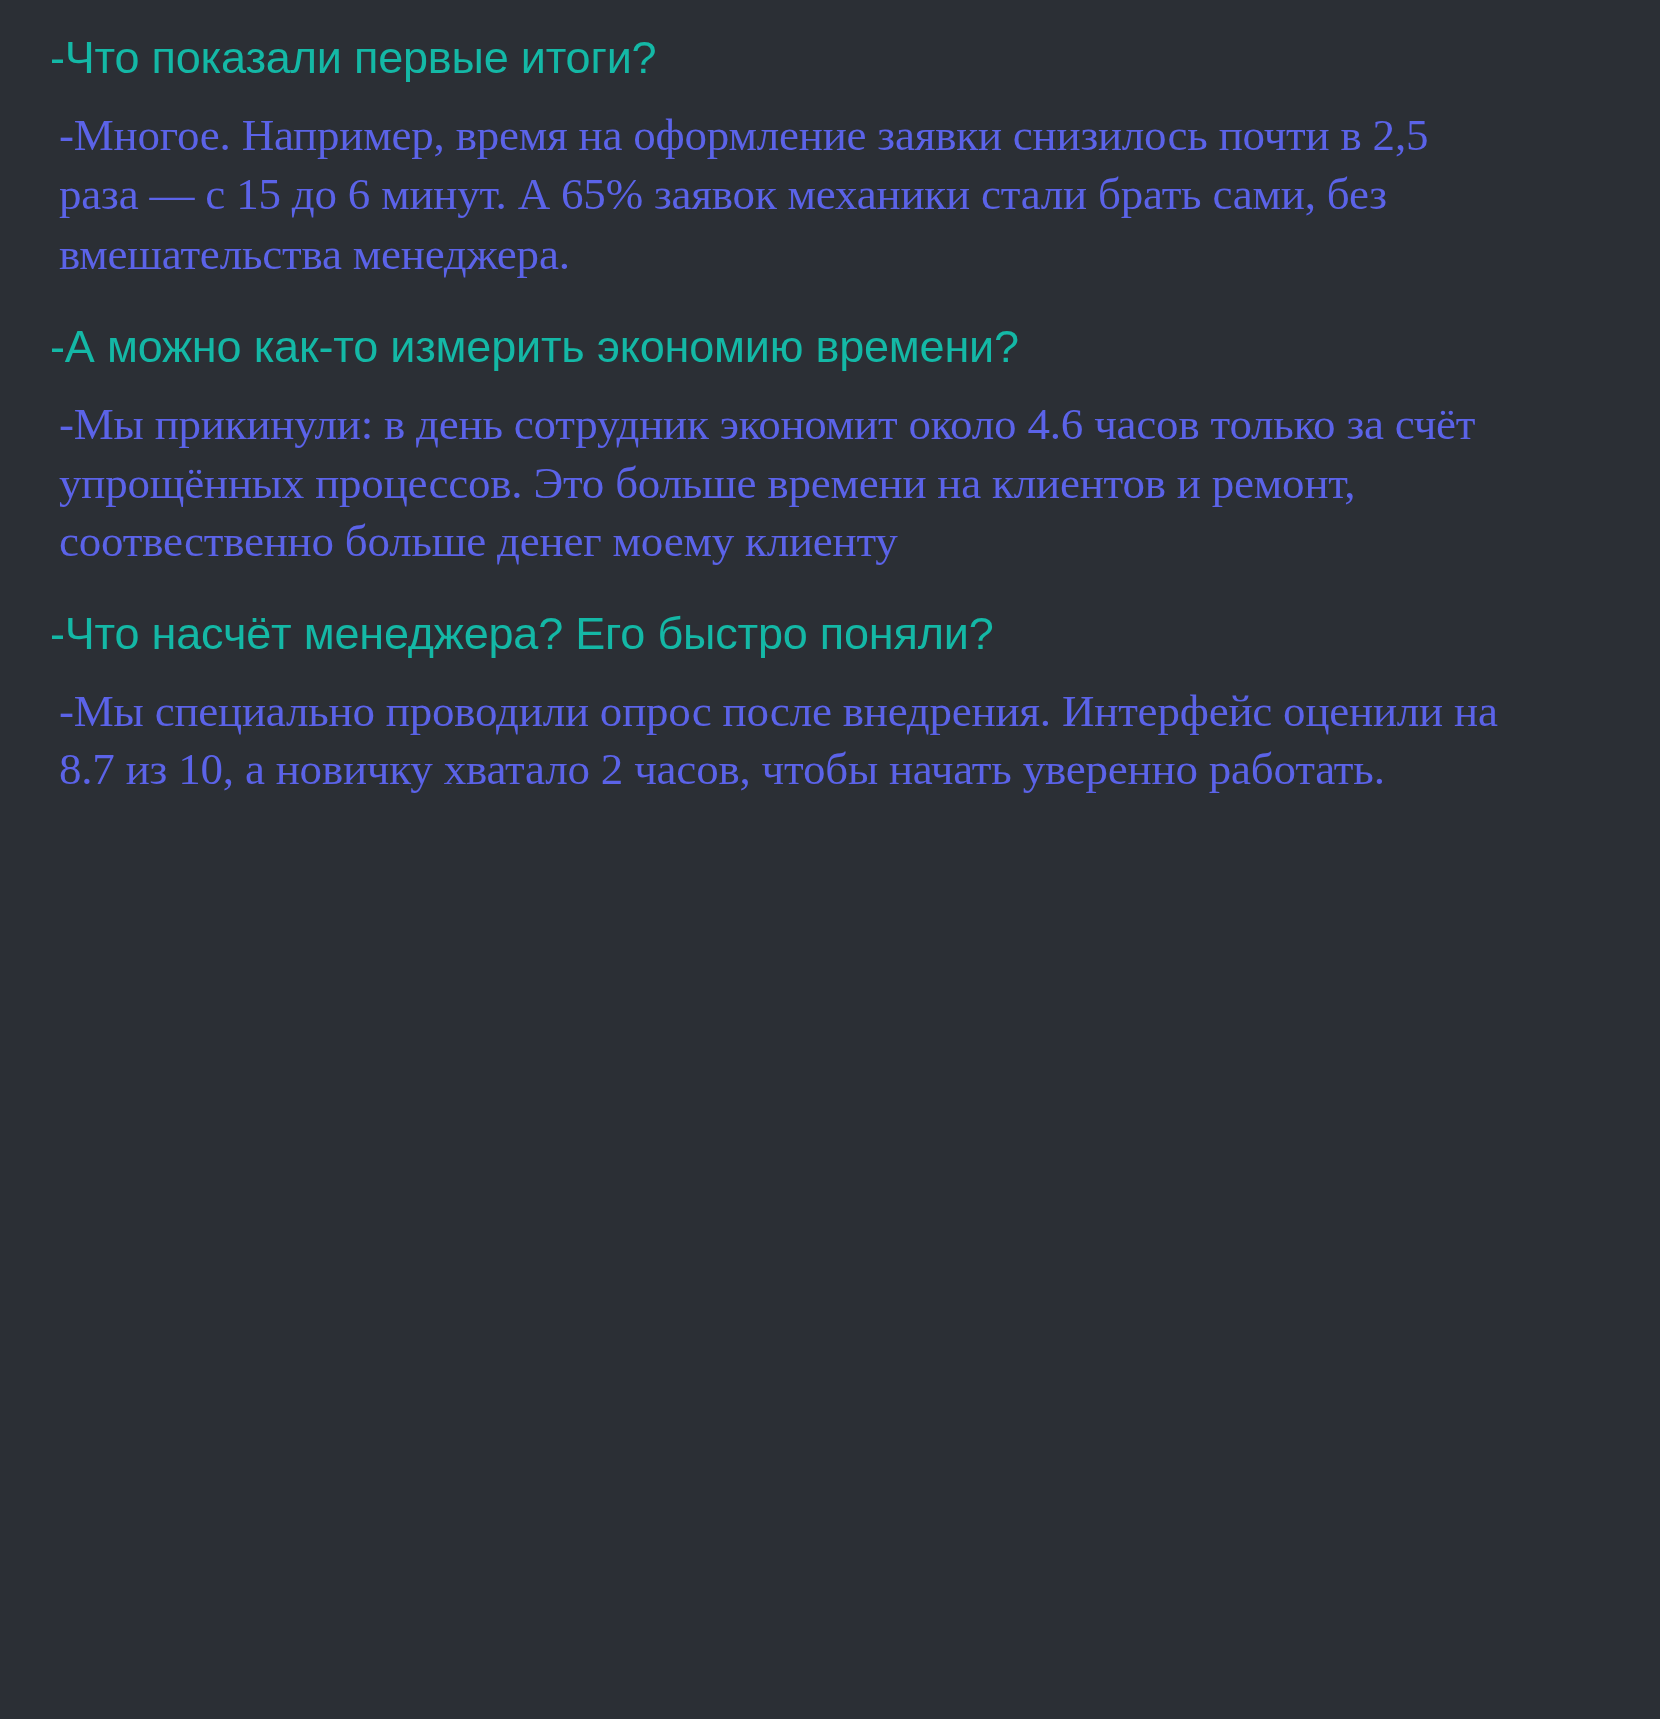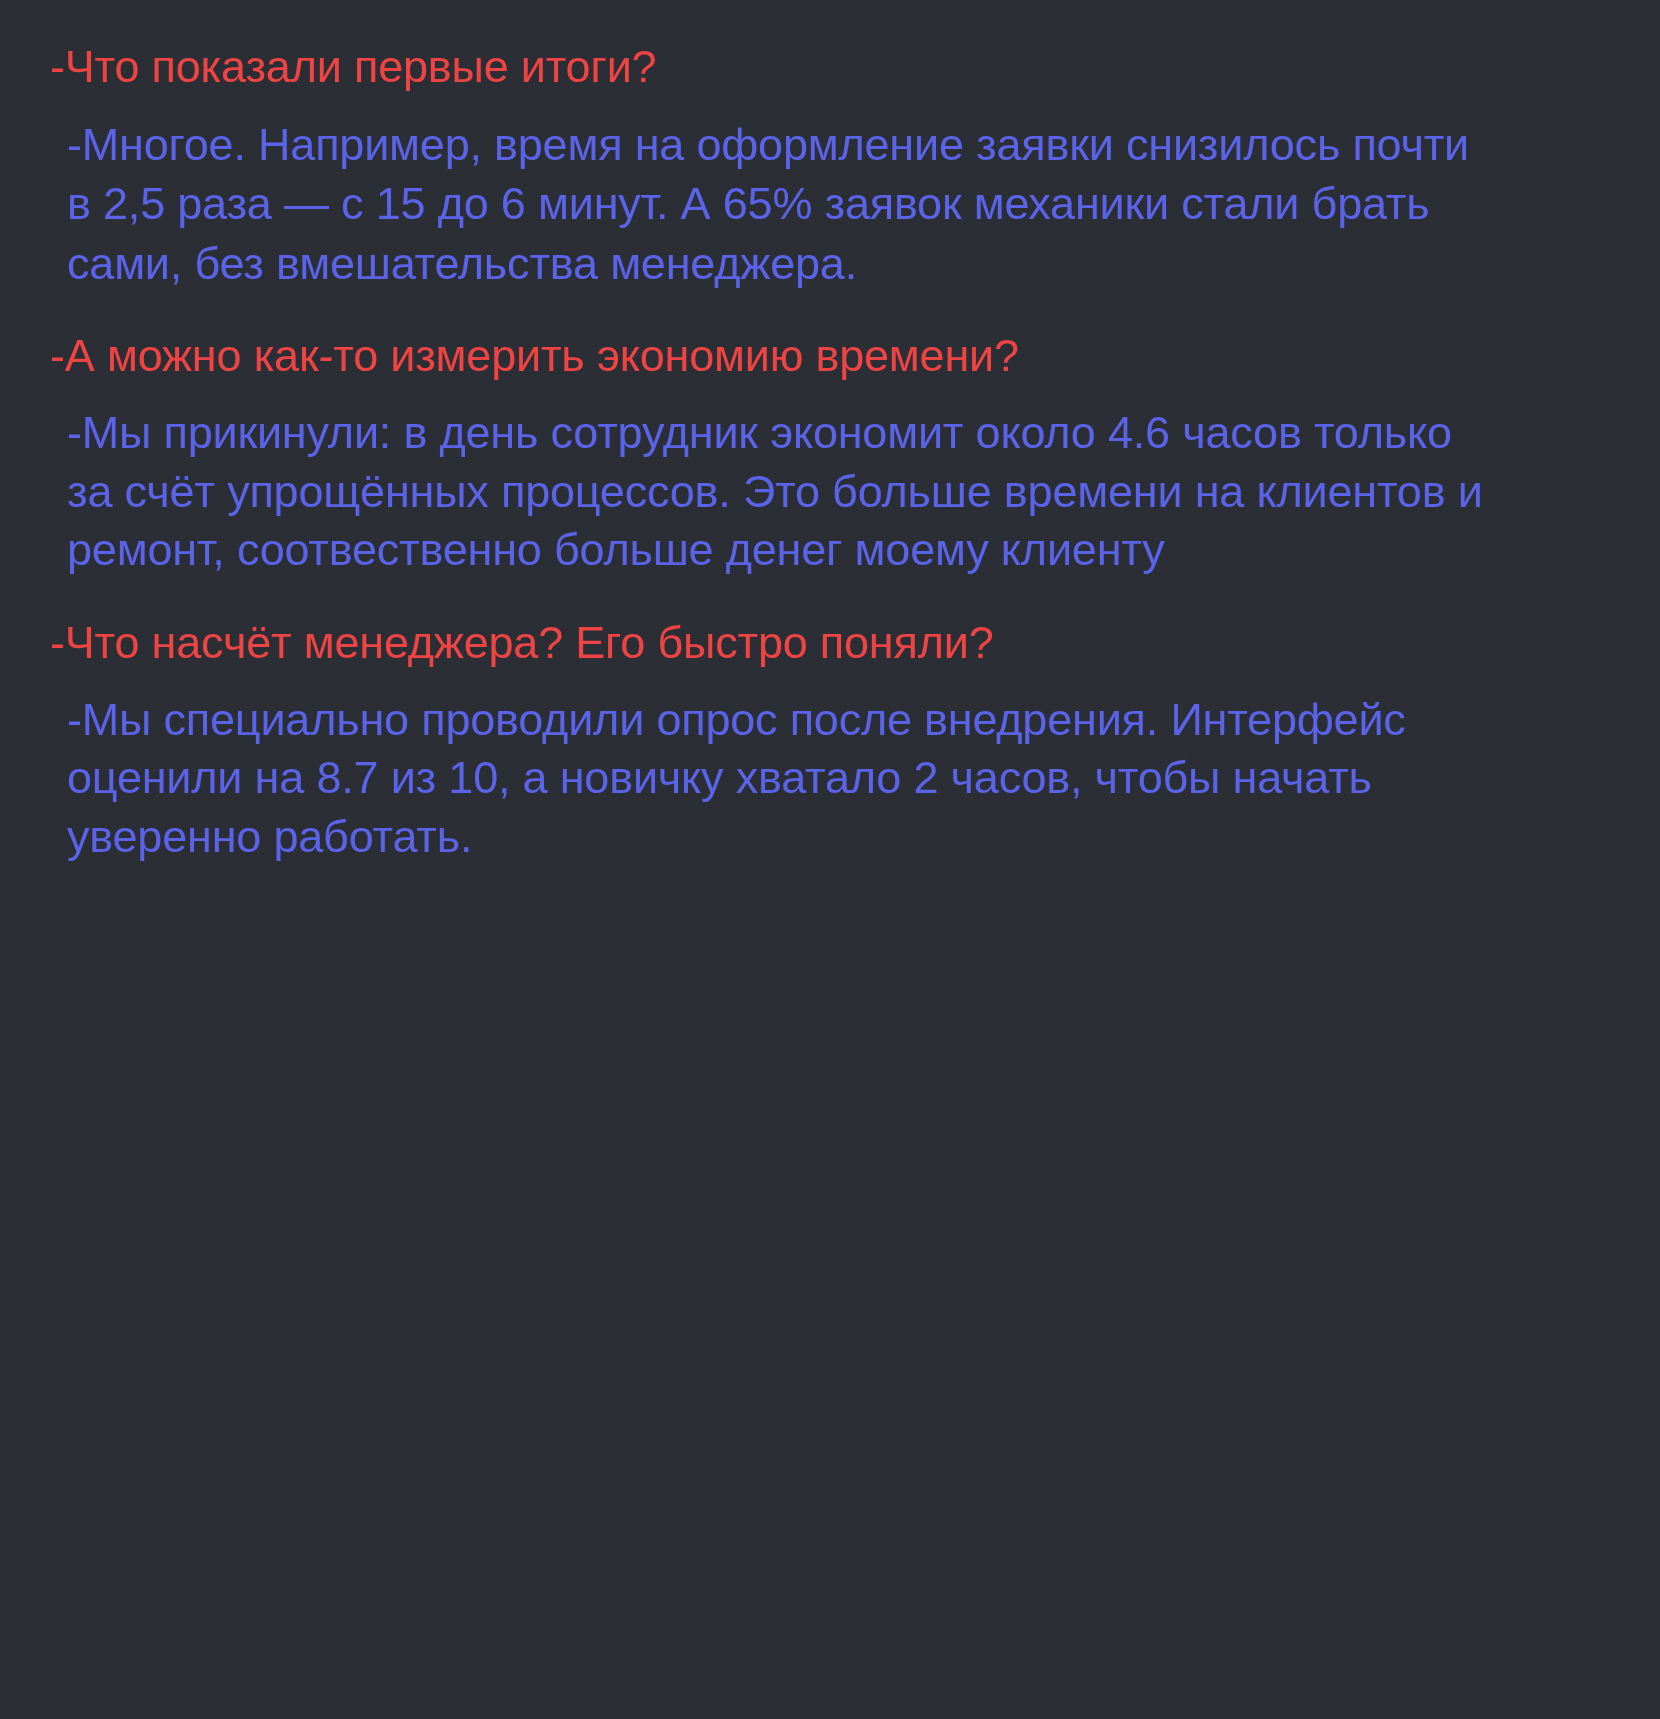--- a/index.html
+++ b/index.html
@@ -20,36 +20,37 @@
     box-sizing: border-box;
     padding: 28px 150px 10px 50px;
   }
   .qa-block {
     margin: 0 0 36px 0;
   }
   .qa-block:last-child {
     margin-bottom: 0;
   }
   .question {
-    color: #ef4444;
+    color: #14b8a6;
     font-size: 45px;
     line-height: 1.18;
     font-weight: 400;
     letter-spacing: -0.2px;
-    margin: 12px 0 22px 0;
+    margin: 3px 0 22px 0;
     white-space: pre-wrap;
   }
   .answer {
     color: #5b63e8;
     font-size: 45px;
     line-height: 1.32;
     font-weight: 400;
     letter-spacing: -0.2px;
-    margin: 17px;
+    margin: 9px;
     white-space: pre-wrap;
+    font-family: Liberation Serif, serif;
   }
   .answer.tight {
     line-height: 1.3;
   }
 </style>
 </head>
 <body>
 
 <div class="page">
 

